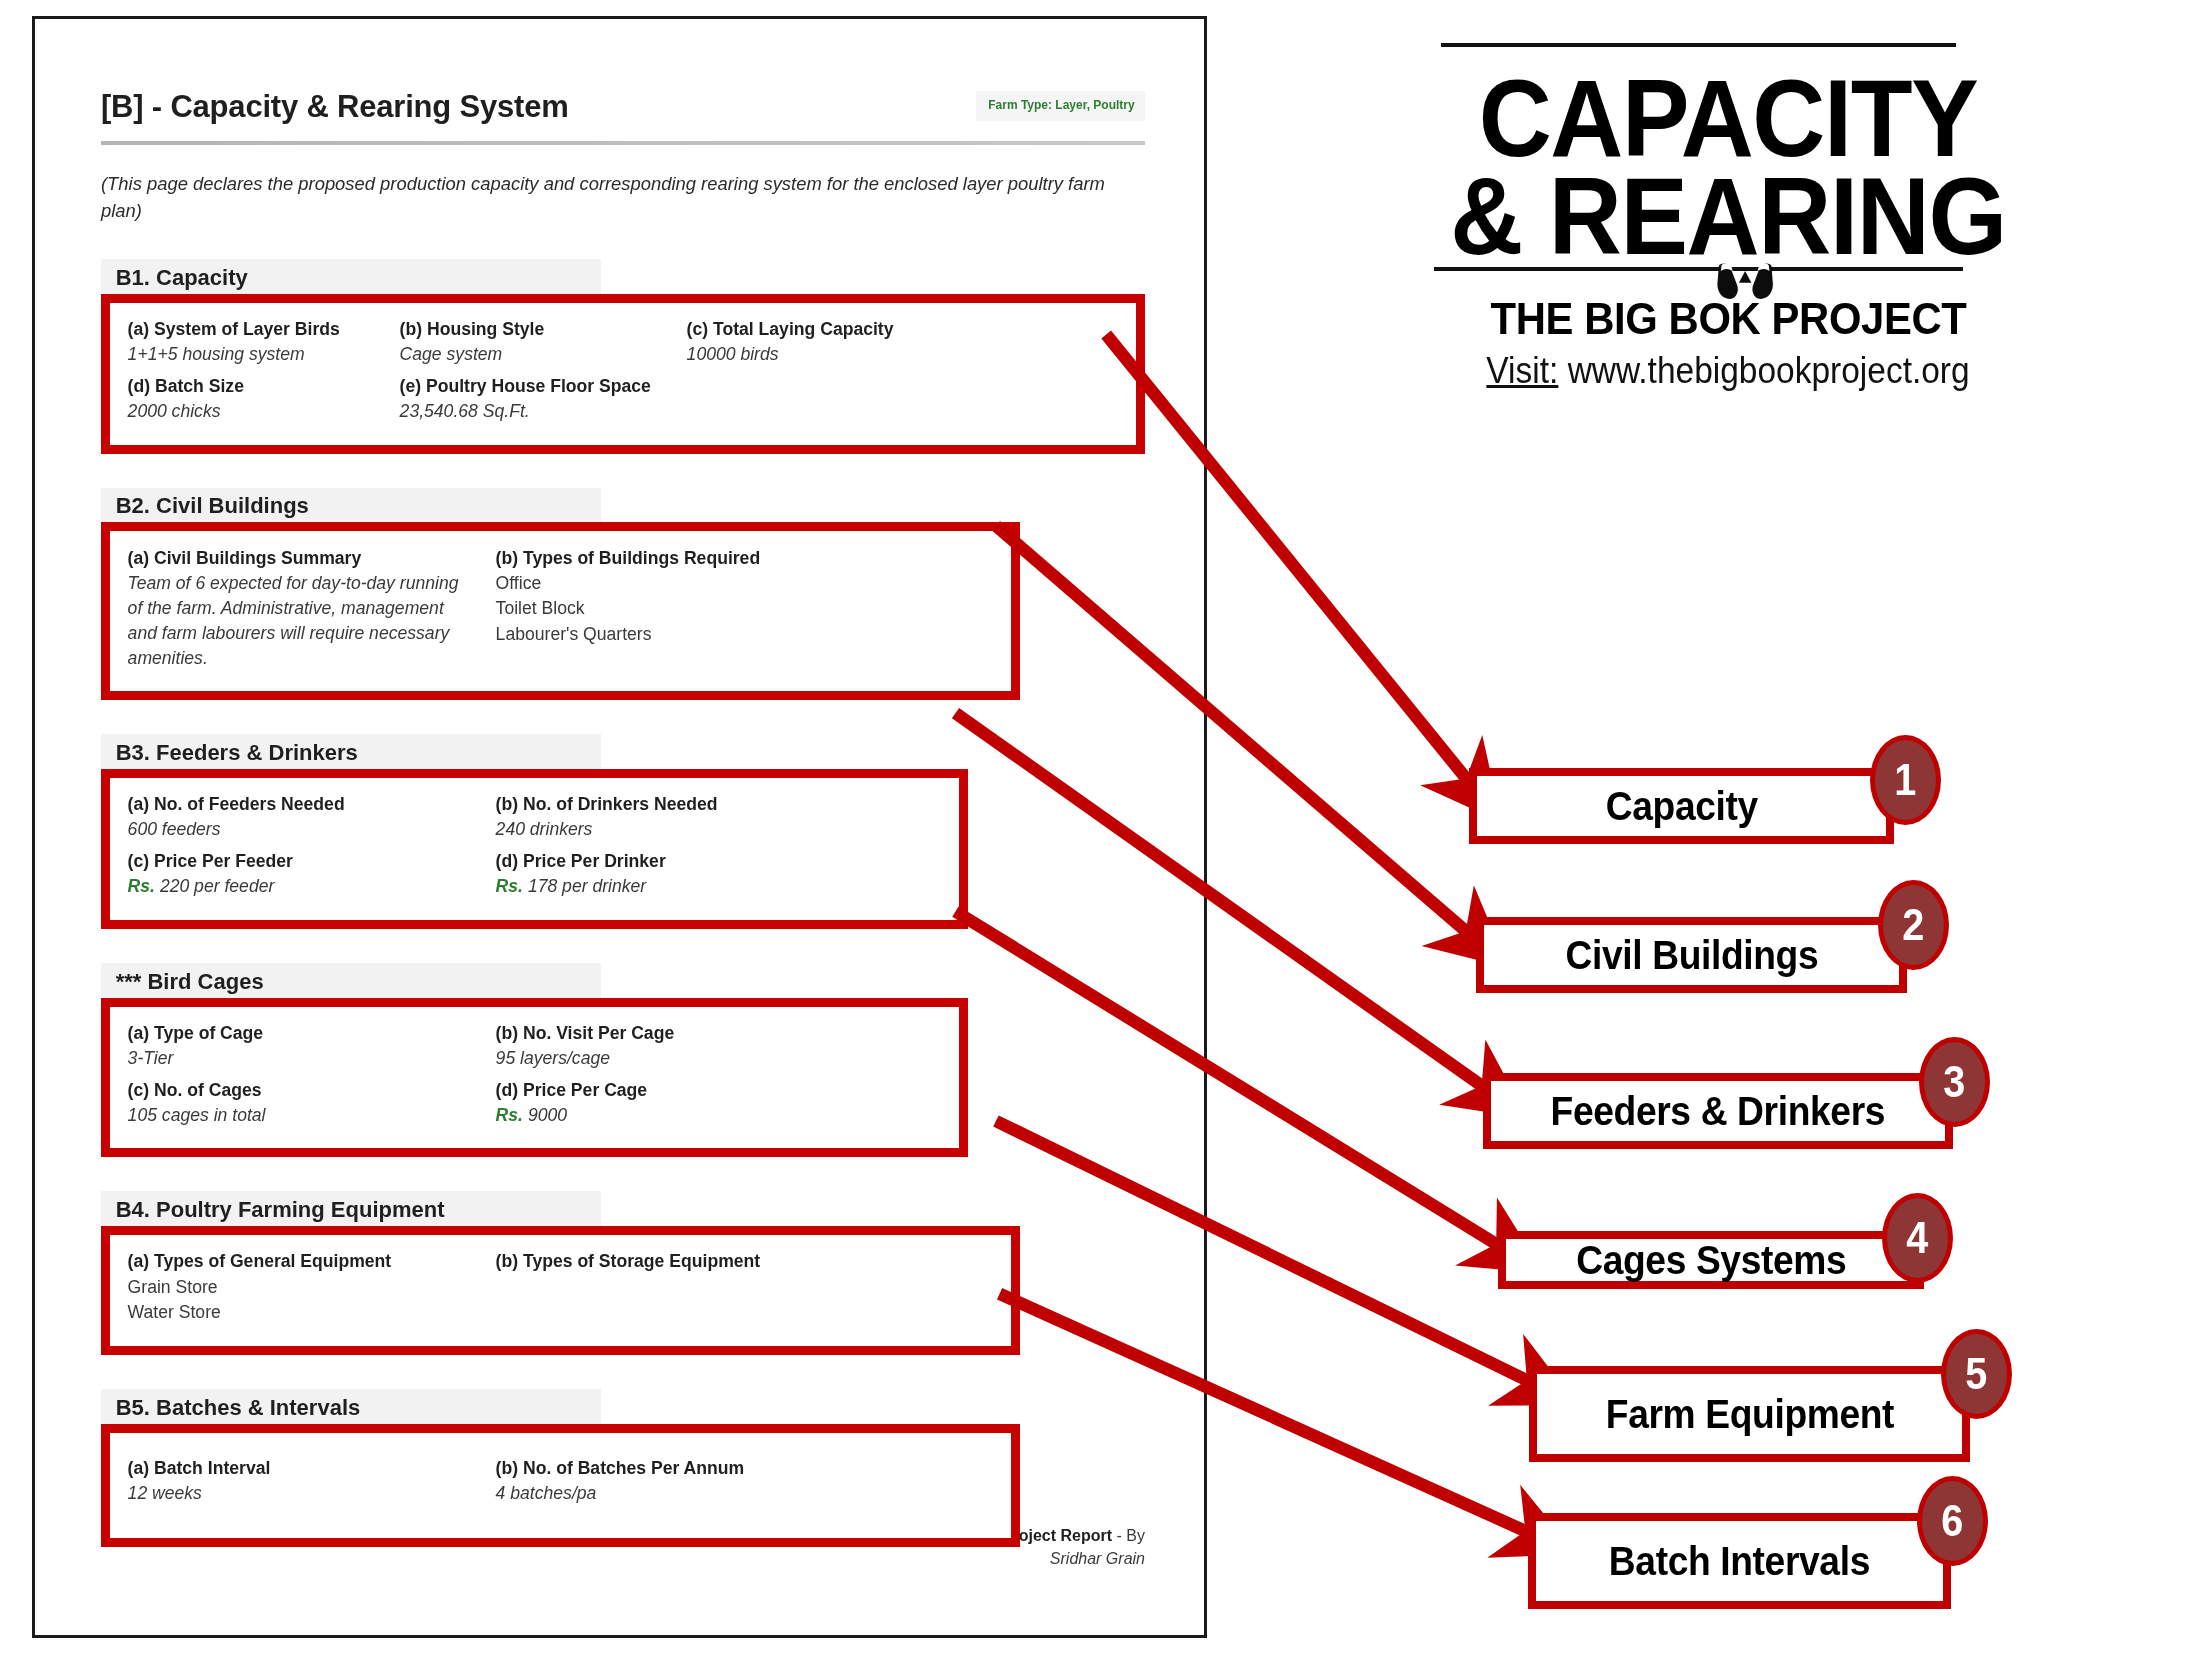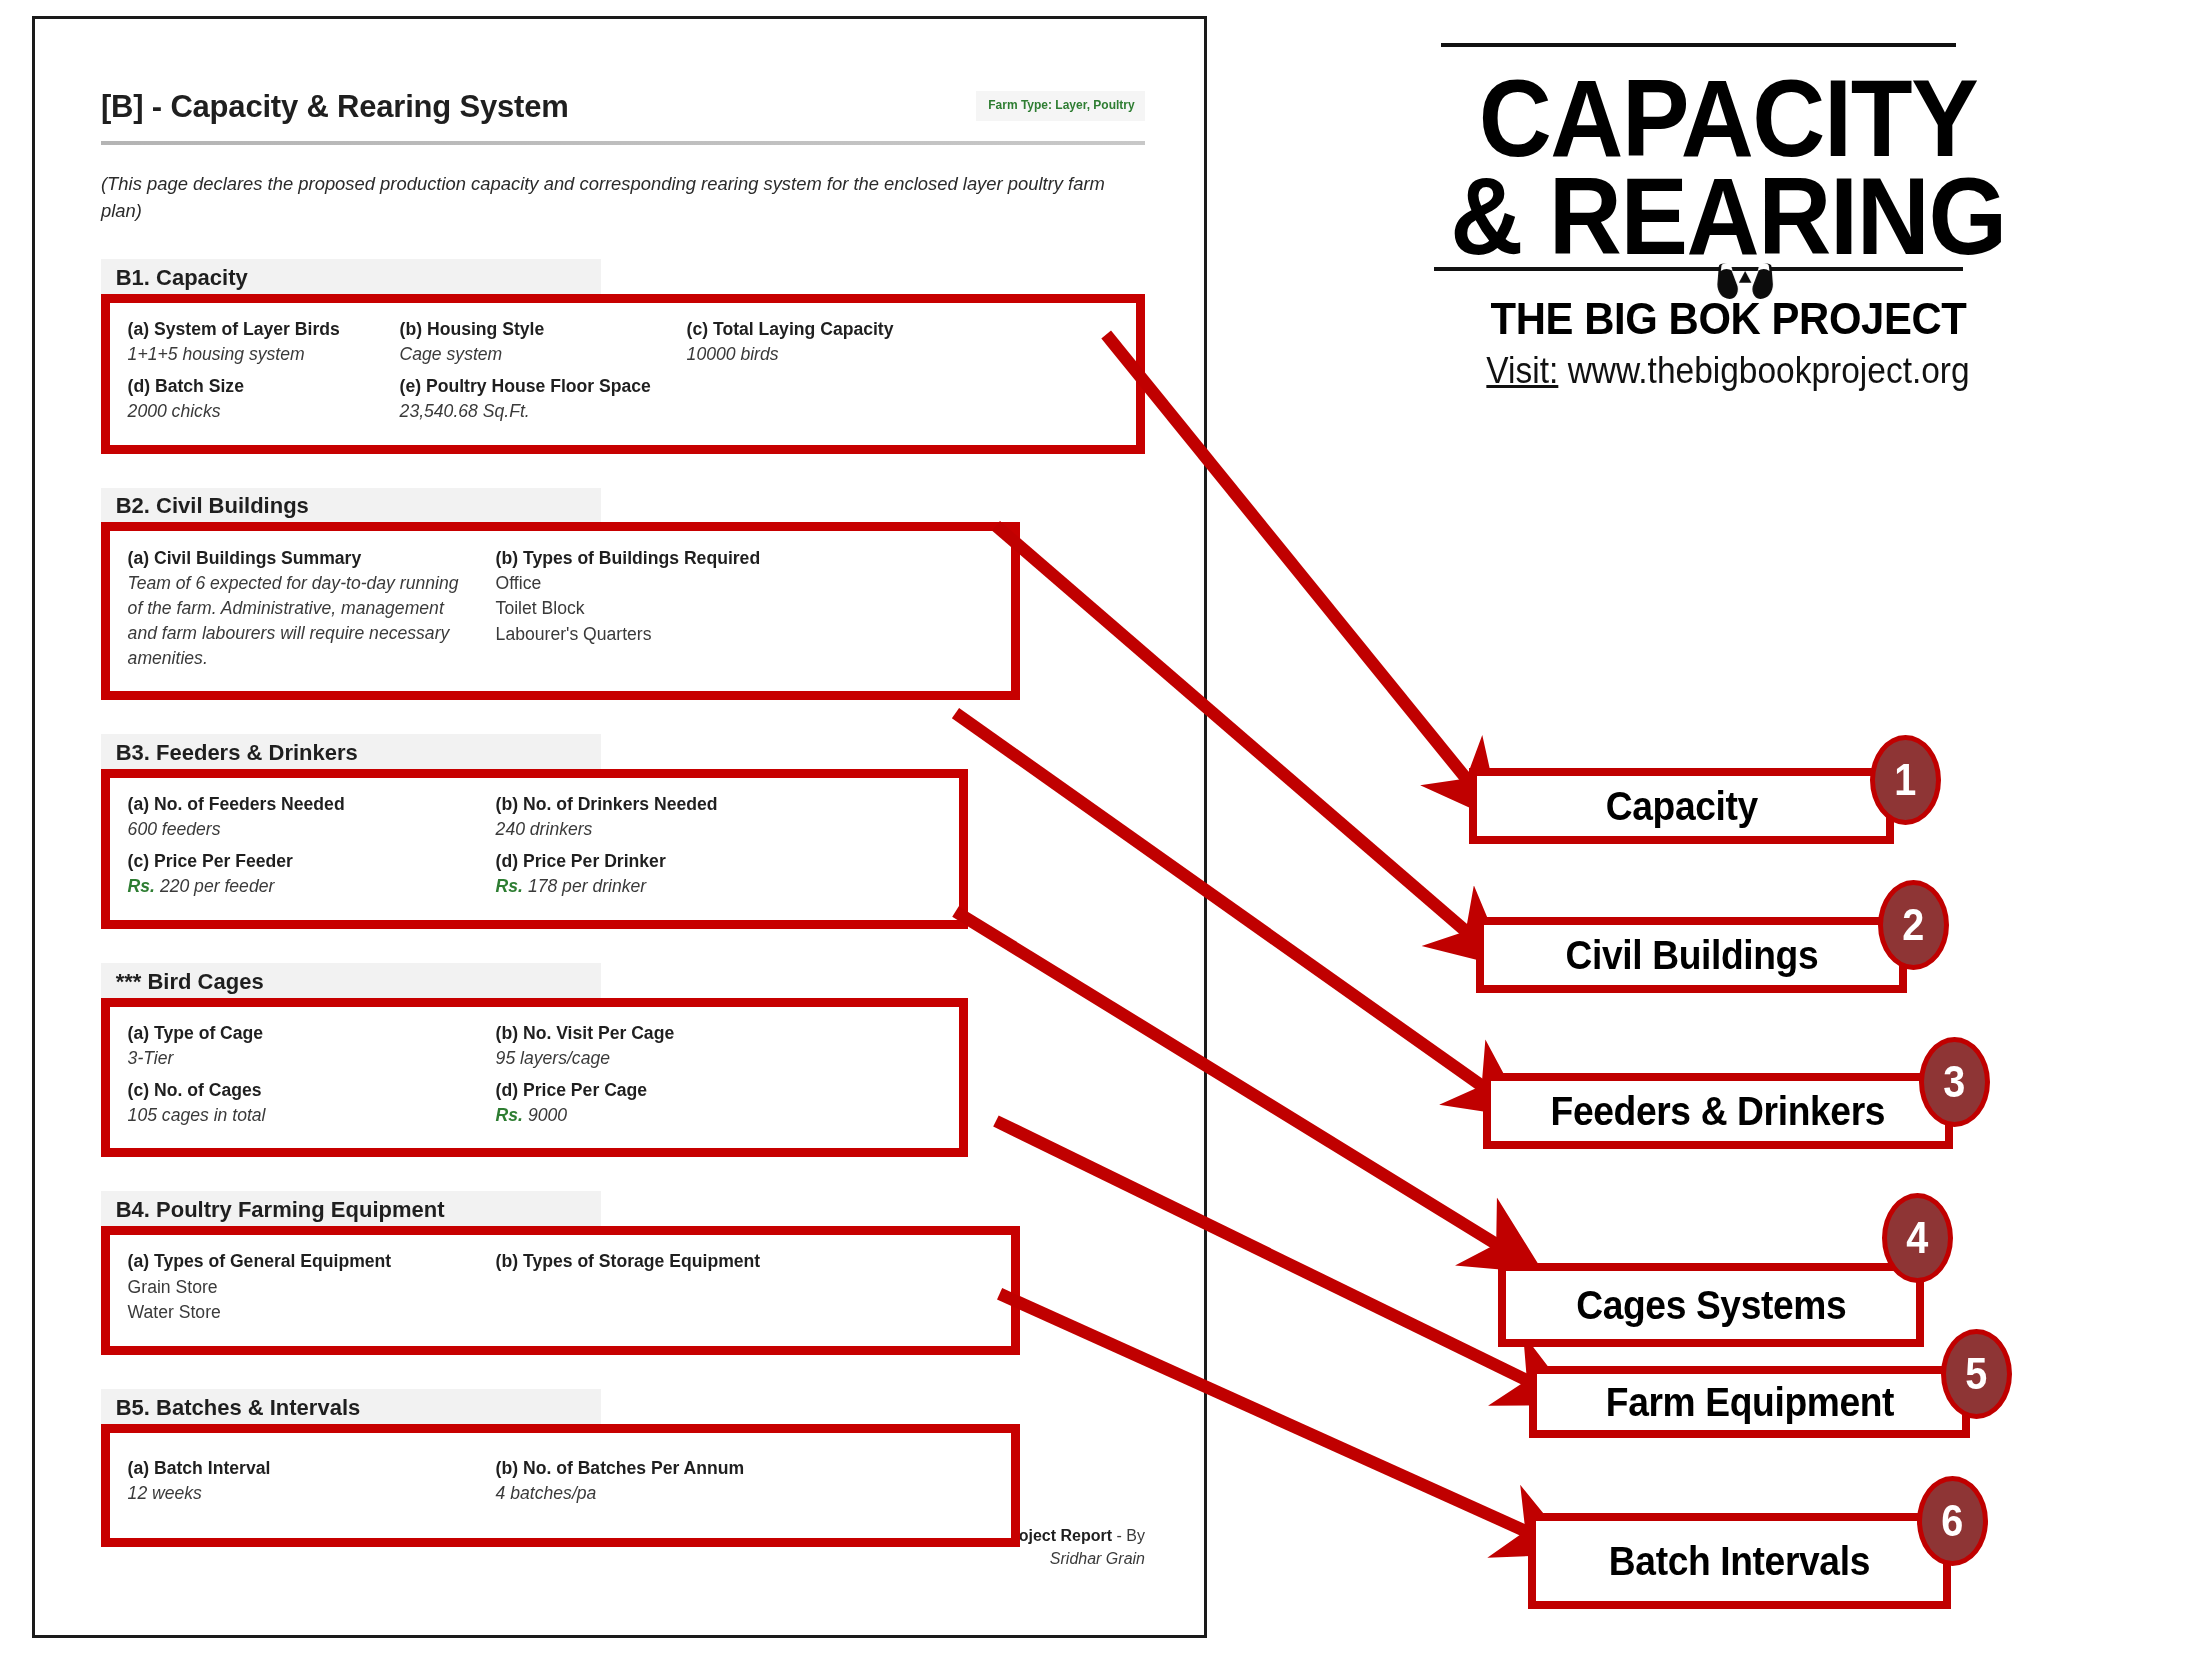--- a/index.html
+++ b/index.html
@@ -411,28 +411,28 @@
     <span class="badge-num">2</span>
   </div>
 
   <div class="callout" style="left:1483px; top:1073px; width:470px; height:76px;">
     <span class="callout-label">Feeders &amp; Drinkers</span>
   </div>
   <div class="badge" style="left:1919px; top:1037px;">
     <span class="badge-num">3</span>
   </div>
 
-  <div class="callout" style="left:1498px; top:1231px; width:426px; height:84px;margin-top:32px;">
+  <div class="callout" style="left:1498px; top:1231px; width:426px; height:58px;">
     <span class="callout-label">Cages Systems</span>
   </div>
   <div class="badge" style="left:1882px; top:1193px;">
     <span class="badge-num">4</span>
   </div>
 
-  <div class="callout" style="left:1529px; top:1366px; width:441px; height:72px;">
+  <div class="callout" style="left:1529px; top:1366px; width:441px; height:96px;">
     <span class="callout-label">Farm Equipment</span>
   </div>
   <div class="badge" style="left:1941px; top:1329px;">
     <span class="badge-num">5</span>
   </div>
 
   <div class="callout" style="left:1528px; top:1513px; width:423px; height:96px;">
     <span class="callout-label">Batch Intervals</span>
   </div>
   <div class="badge" style="left:1917px; top:1476px;">

